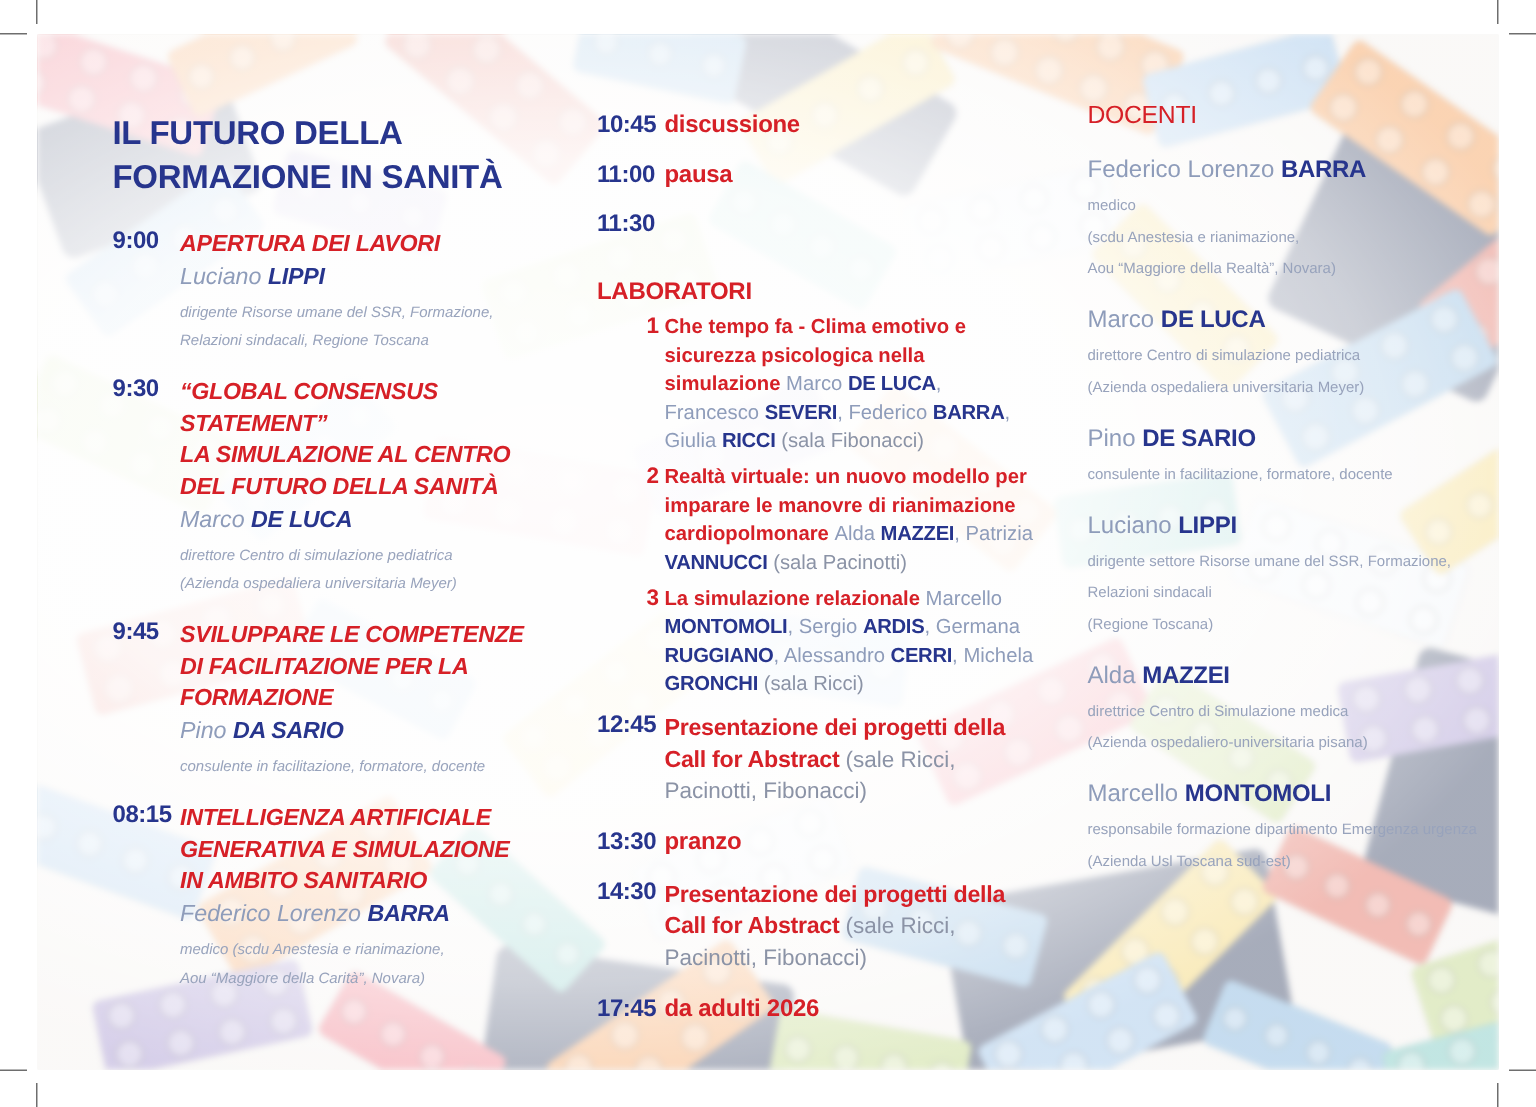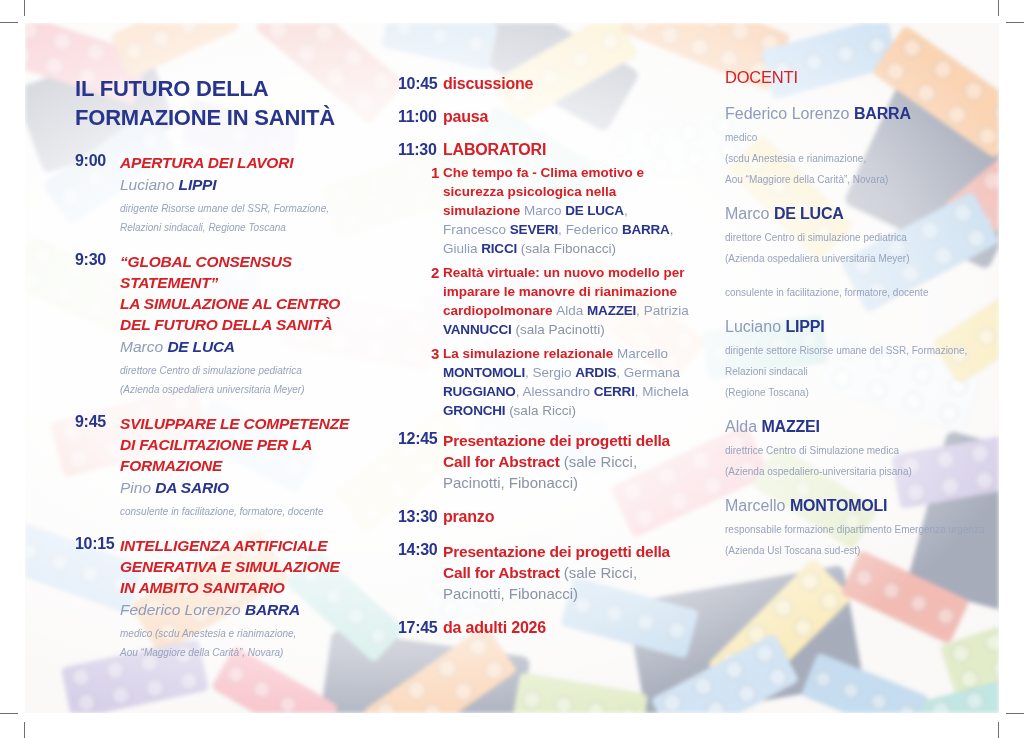--- a/index.html
+++ b/index.html
@@ -38,21 +38,21 @@
   .lines{white-space:pre-line;}
   .stitle{color:var(--red,#d62027);font-weight:700;font-size:15.5px;line-height:21px;letter-spacing:-0.2px;}
   .speaker{font-size:15.5px;line-height:22px;margin-top:1px;}
   .fn{color:var(--light,#8e9cba);font-weight:400;}
   .ln{color:var(--blue,#27358d);font-weight:700;letter-spacing:-0.2px;}
   .desc{color:var(--desc,#98a3bc);font-size:10px;line-height:19px;margin-top:3px;}
 
   
   .mlabel{color:var(--red,#d62027);font-weight:700;font-size:16px;letter-spacing:-0.2px;}
   .mrow{display:flex;margin-bottom:15px;}
-  .mrow.tight{margin-bottom:4px;}
+  .mrow.tight{margin-bottom:4px;flex-direction:column;}
   .labs{margin:4px 0 10px 33px;}
   .lab{display:flex;margin-bottom:5px;}
   .lab-num{flex:0 0 12px;color:var(--red,#d62027);font-weight:700;font-size:15px;line-height:19px;}
   .lab-text{flex:1;font-size:13.5px;line-height:19px;}
   .lab-title{color:var(--red,#d62027);font-weight:700;}
   .lab-text .fn{font-size:13.5px;}
   .room{color:var(--room,#8b93a6);font-weight:400;}
   .pbody{font-size:15.5px;line-height:21px;}
   .plabel{color:var(--red,#d62027);font-weight:700;letter-spacing:-0.2px;margin-top:20px;}
   .proom{color:var(--room,#8b93a6);font-weight:400;font-size:15px;}
@@ -541,21 +541,21 @@
         <div class="body">
           <div class="stitle lines">SVILUPPARE LE COMPETENZE
 DI FACILITAZIONE PER LA
 FORMAZIONE</div>
           <div class="speaker"><span class="fn">Pino </span><span class="ln">DA SARIO</span></div>
           <div class="desc lines">consulente in facilitazione, formatore, docente</div>
         </div>
       </div>
 
       <div class="row">
-        <div class="time">10:15</div>
+        <div class="time">08:15</div>
         <div class="body">
           <div class="stitle lines">INTELLIGENZA ARTIFICIALE
 GENERATIVA E SIMULAZIONE
 IN AMBITO SANITARIO</div>
           <div class="speaker"><span class="fn">Federico Lorenzo </span><span class="ln">BARRA</span></div>
           <div class="desc lines">medico  (scdu Anestesia e rianimazione,
 Aou “Maggiore della Carità”, Novara)</div>
         </div>
       </div>
     </div>
@@ -614,30 +614,31 @@
       </div>
     </div>
 
     <div class="col col-right">
       <div class="docenti-header">DOCENTI</div>
 
       <div class="teacher">
         <div class="tname"><span class="fn">Federico Lorenzo </span><span class="ln">BARRA</span></div>
         <div class="tdesc lines">medico
 (scdu Anestesia e rianimazione,
-Aou “Maggiore della Carità”, Novara)</div>
+Aou “Maggiore della Realtà”, Novara)</div>
       </div>
 
       <div class="teacher">
         <div class="tname"><span class="fn">Marco </span><span class="ln">DE LUCA</span></div>
         <div class="tdesc lines">direttore Centro di simulazione pediatrica
 (Azienda ospedaliera universitaria Meyer)</div>
       </div>
 
       <div class="teacher">
+        <div class="tname"><span class="fn">Pino </span><span class="ln">DE SARIO</span></div>
         <div class="tdesc lines">consulente in facilitazione, formatore, docente</div>
       </div>
 
       <div class="teacher">
         <div class="tname"><span class="fn">Luciano </span><span class="ln">LIPPI</span></div>
         <div class="tdesc lines">dirigente settore Risorse umane del SSR, Formazione,
 Relazioni sindacali
 (Regione Toscana)</div>
       </div>
 

